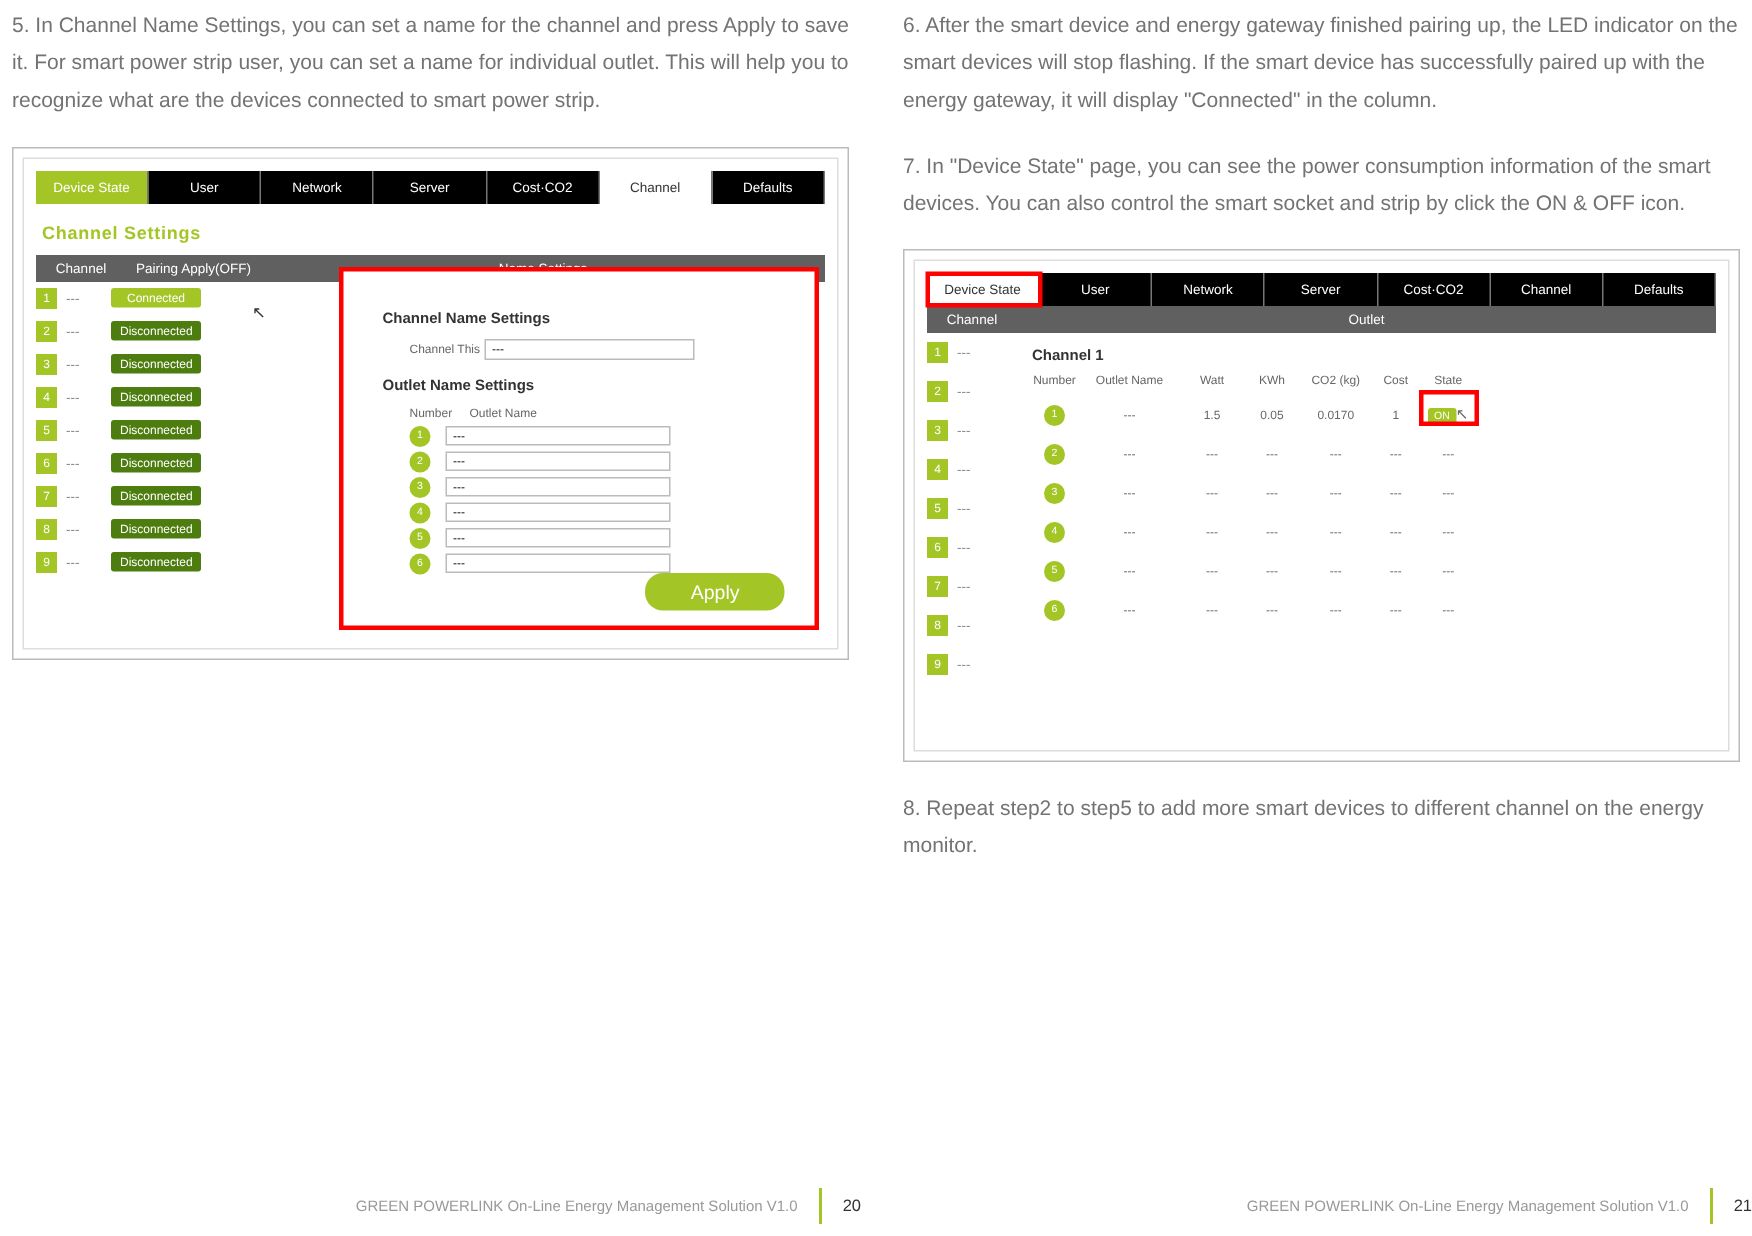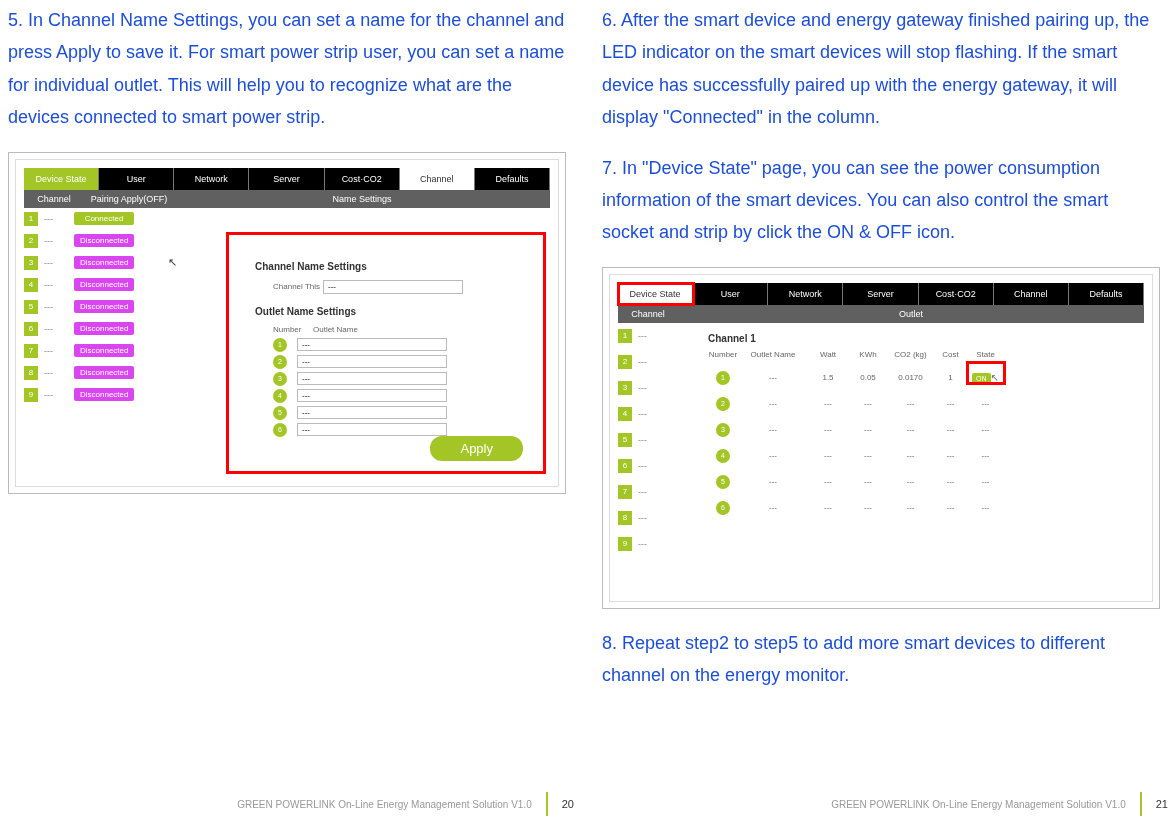--- a/index.html
+++ b/index.html
@@ -1,20 +1,20 @@
 <!DOCTYPE html>
 <html><head>
 <meta charset="utf-8">
 <style>
 *{box-sizing:border-box;margin:0;padding:0}
 body{font-family:Arial,Helvetica,sans-serif;width:1168px;height:824px;background:#fff;color:#333;position:relative;font-size:12px}
 .page{display:flex;height:100%}
 .col{flex:1;padding:4px 18px 0 8px;position:relative}
 .col.right{padding:4px 8px 0 18px}
-.step{font-size:18px;line-height:1.8;color:#1d4ed8;margin-bottom:18px}
+.step{font-size:14px;line-height:1.8;color:#737373;margin-bottom:18px}
 .shot{border:1px solid #bbb;background:#fff;padding:6px}
 .shot-inner{background:#fff;border:1px solid #ddd;height:100%;position:relative}
 
 
 .tabs{display:flex;background:#000000;height:22px;margin:8px 8px 0 8px}
 .tab{flex:1;text-align:center;color:#fff;font-size:9px;line-height:22px;border-right:1px solid #777}
 .tab.active{background:#a3c626}
 .tabs.leftset .tab.chan{background:#fff;color:#333}
 .tabs.rightset .tab.ds{background:#fff;color:#333}
 .redbox1{position:absolute;border:3px solid red;top:7px;left:7px;width:78px;height:24px;pointer-events:none}
@@ -22,21 +22,21 @@
 
 .section-title{color:#a3c626;font-size:12px;font-weight:bold;margin:12px 0 8px 12px;letter-spacing:.5px}
 .tbl-head{display:flex;background:#606060;color:#fff;font-size:9px;height:18px;align-items:center;margin:0 8px}
 .tbl-head>div{text-align:center}
 
 
 .chanlist{margin:0 8px}
 .chanrow{display:flex;align-items:center;height:22px}
 .chnum{width:14px;height:14px;background:#a3c626;color:#fff;font-size:8px;display:flex;align-items:center;justify-content:center;margin-right:6px}
 .chdash{color:#888;font-size:9px;width:30px}
-.chstat{background:#d946ef;color:#fff;font-size:8px;padding:2px 6px;border-radius:2px;width:60px;text-align:center}
+.chstat{background:#4d7c0f;color:#fff;font-size:8px;padding:2px 6px;border-radius:2px;width:60px;text-align:center}
 .chstat.conn{background:#a3c626}
 .cursor{position:absolute;font-size:11px;left:152px;top:96px}
 
 
 .modal{position:absolute;top:72px;left:210px;right:12px;bottom:12px;background:#fff;border:3px solid red;padding:26px;font-size:9px}
 .modal h4{font-size:10px;font-weight:bold;margin-bottom:8px}
 .modal .fld{display:flex;align-items:center;margin:4px 0 12px 18px}
 .modal .fld label{width:50px;font-size:8px;color:#666}
 .modal .fld input{border:1px solid #bbb;height:14px;width:140px;font-size:8px;padding:0 4px}
 .modal .subhead{display:flex;font-size:8px;color:#666;margin:2px 0 4px 18px}
@@ -46,21 +46,21 @@
 .onrow input{border:1px solid #bbb;height:13px;width:150px;font-size:8px;padding:0 4px}
 .applybtn{background:#a3c626;color:#fff;border:none;border-radius:12px;padding:5px 30px;font-size:13px;position:absolute;bottom:10px;right:20px}
 
 
 .oc-head{display:flex;background:#606060;color:#fff;font-size:9px;height:18px;align-items:center;margin:0 8px}
 .oc-head .c1{width:60px;text-align:center}
 .oc-head .c2{flex:1;text-align:center}
 .oc-body{margin:0 8px;position:relative}
 .oc-left{position:absolute;left:0;top:0;width:60px}
 .oc-chrow{display:flex;align-items:center;height:26px}
-.oc-right{margin-left:90px;padding-top:4px}
+.oc-right{margin-left:70px;padding-top:4px}
 .oc-title{font-size:10px;font-weight:bold;margin:6px 0}
 .dhead{display:flex;font-size:8px;color:#666;margin-bottom:6px}
 .dhead>div,.drow>div{text-align:center}
 .dcol-n{width:30px}.dcol-on{width:70px}.dcol-w{width:40px}.dcol-k{width:40px}.dcol-c{width:45px}.dcol-co{width:35px}.dcol-s{width:35px}
 .drow{display:flex;align-items:center;font-size:8px;color:#666;height:26px}
 .drow .onum2{width:14px;height:14px;border-radius:50%;background:#a3c626;color:#fff;font-size:7px;display:flex;align-items:center;justify-content:center;margin:0 auto}
 .onbtn{background:#a3c626;color:#fff;font-size:7px;padding:2px 4px;border-radius:2px;display:inline-block}
 .cursor2{font-size:10px}
 
 
@@ -84,20 +84,21 @@
       <div class="shot-inner">
         <div class="tabs leftset" id="tabs-left">
             <div class="tab" style="background: rgb(163, 198, 38);">Device State</div>
             <div class="tab">User</div>
             <div class="tab">Network</div>
             <div class="tab">Server</div>
             <div class="tab">Cost·CO2</div>
             <div class="tab chan">Channel</div>
             <div class="tab">Defaults</div>
           </div>
+        <div class="section-title">Channel Settings</div>
         <div class="tbl-head">
           <div style="width:60px">Channel</div>
           <div style="width:90px">Pairing Apply(OFF)</div>
           <div style="flex:1">Name Settings</div>
         </div>
         <div class="chanlist" id="chanlist">
             <div class="chanrow">
               <div class="chnum">1</div>
               <div class="chdash">---</div>
               <div class="chstat conn">Connected</div>

